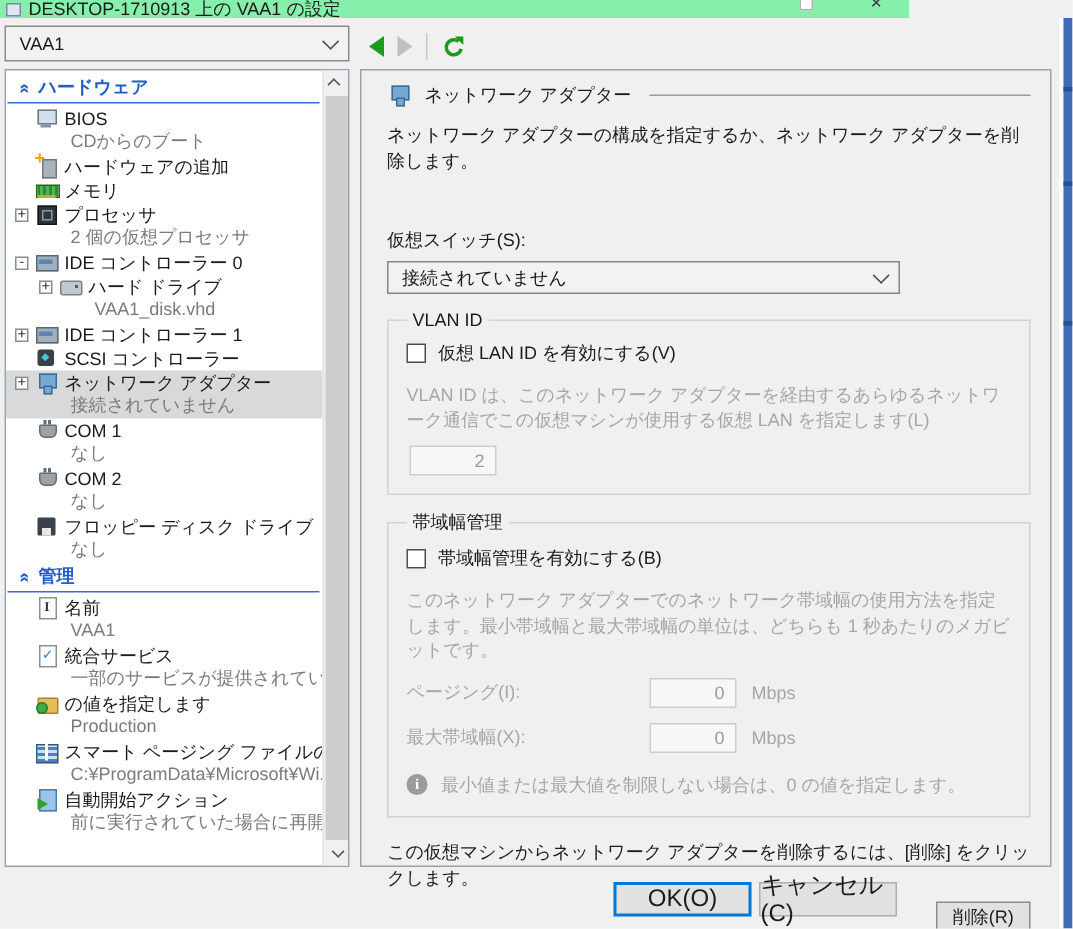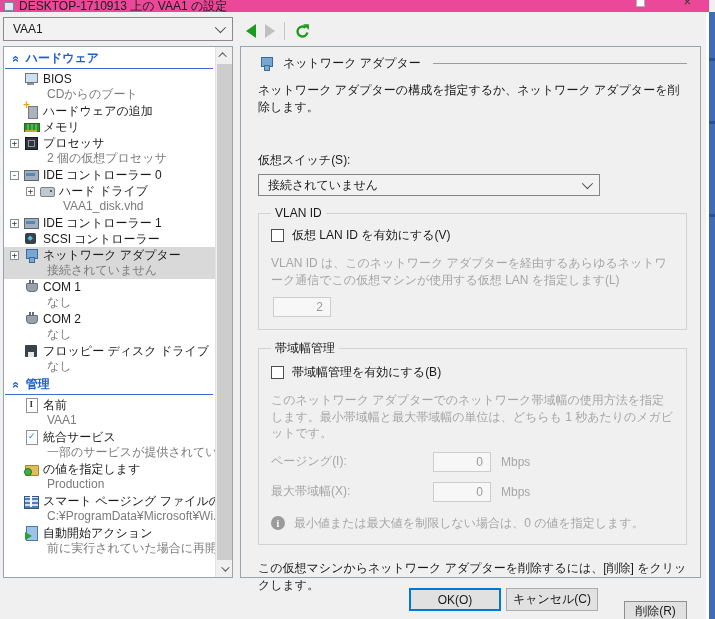--- a/index.html
+++ b/index.html
@@ -1,21 +1,21 @@
 <!DOCTYPE html>
 <html><head>
 <meta charset="utf-8">
 <style>
   * { box-sizing: border-box; margin: 0; padding: 0; }
   html,body { width:715px; height:619px; }
   body { font-family:"Liberation Sans","DejaVu Sans",sans-serif; font-size:12px; color:#1a1a1a; }
   .screen { position:relative; width:715px; height:619px; background:#f0f0f0; overflow:hidden; }
 
   
-  .titlebar { position:absolute; top:0; left:0; width:709px; height:12px; background:#ec4899; overflow:hidden; }
+  .titlebar { position:absolute; top:0; left:0; width:606px; height:12px; background:#86efac; overflow:hidden; }
   .titlebar-inner { display:flex; align-items:center; gap:5px; padding-left:4px; transform:translateY(-2px); }
   .win-icon { width:10px; height:9px; background:#dfe7f0; border:1px solid #7a8aa0; flex:none; }
   .title-text { font-size:12px; white-space:nowrap; }
   .win-controls { position:absolute; top:-3px; right:18px; display:flex; gap:38px; align-items:center; }
   .max-glyph { width:9px; height:9px; border:1px solid #b0b0b0; background:#fff; }
   .close-glyph { font-size:13px; color:#333; line-height:10px; }
 
   
   .edge-white { position:absolute; top:12px; right:6px; width:3px; bottom:0; background:#fdfdfd; }
   .edge-blue  { position:absolute; top:12px; right:0;  width:6px; bottom:0; background:#3e6db5; }
@@ -120,21 +120,21 @@
   .info-blue { background:#2d7ac7; }
   .remove-text { margin-top:15px; }
   .remove-row { text-align:right; margin-top:7px; }
   .btn-remove { display:inline-flex; align-items:center; justify-content:center; width:63px; height:22px;
                 background:#e1e1e1; border:1px solid #8f8f8f; font-size:12px; }
   .note-row { display:flex; gap:9px; margin-top:15px; line-height:1.45; }
   .note-row .info-icon { margin-top:2px; }
 
   
   .btn { position:absolute; top:588px; width:92px; height:23px; display:flex; align-items:center;
-         justify-content:center; background:#e1e1e1; border:1px solid #adadad; font-size:12px; }
+         justify-content:center; background:#e1e1e1; border:1px solid #adadad; font-size:16px; }
   .btn-ok { left:409px; border:2px solid #0078d7; }
   .btn-cancel { left:506px; }
   .btn-apply { left:604px; background:#d2d2d2; border-color:#c0c0c0; color:#8d8d8d; }
 </style>
 </head>
 <body>
 
 <div class="screen">
 
   <div class="titlebar">

